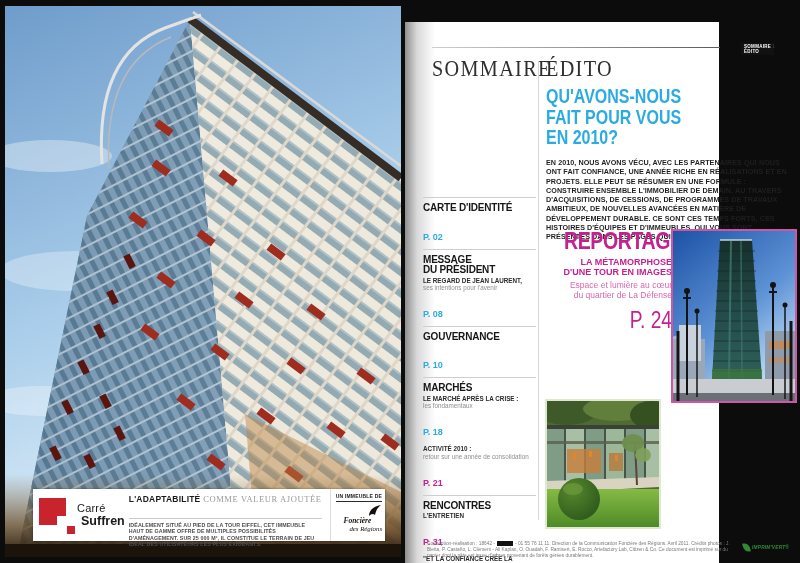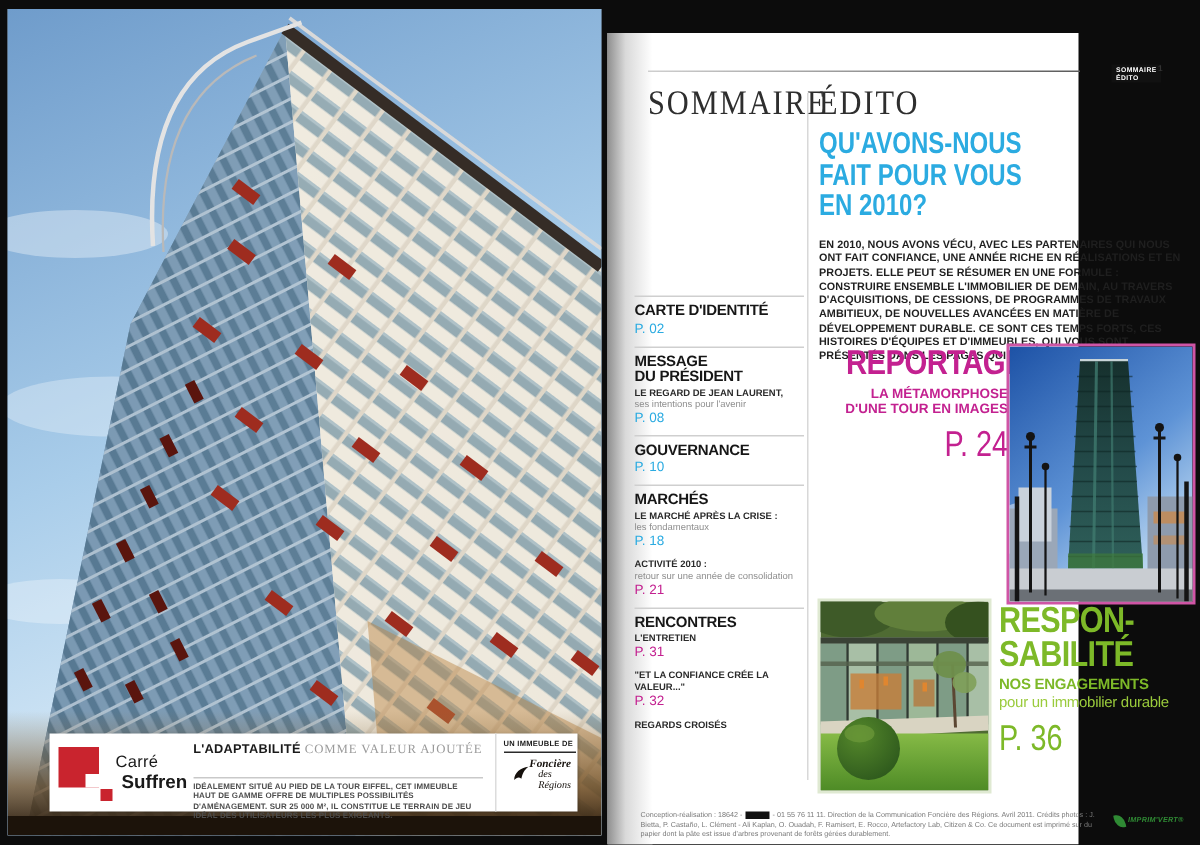--- a/index.html
+++ b/index.html
@@ -20,21 +20,21 @@
   .cs-text{margin-left:2px;line-height:1;color:#1a1a1a;}
   .cs-line1{font-size:11px;letter-spacing:.2px;}
   .cs-line2{font-size:12.5px;font-weight:bold;margin-left:4px;margin-top:1px;}
   .adapt{flex:1;padding:5px 8px 0 4px;}
   .adapt-title{font-size:8.5px;white-space:nowrap;border-bottom:1px solid #c9c9c9;padding-bottom:14px;}
   .adapt-title .b{font-weight:bold;color:#1a1a1a;letter-spacing:.2px;}
   .adapt-title .r{font-family:"Liberation Serif",serif;color:#9a9a9a;letter-spacing:.6px;}
   .adapt-body{margin-top:3px;font-size:5.3px;line-height:6.4px;color:#4d4d4d;font-weight:bold;letter-spacing:.1px;}
   .immeuble{width:72px;border-left:1px solid #dcdcdc;padding:4px 4px 0 5px;box-sizing:border-box;}
   .immeuble-label{font-size:5px;font-weight:bold;color:#1a1a1a;border-bottom:1px solid #2a2a2a;padding-bottom:2px;letter-spacing:.2px;white-space:nowrap;}
-  .fonciere{margin-top:3px;display:flex;align-items:center;}
+  .fonciere{margin-top:3px;display:flex;flex-direction:column;align-items:flex-end;}
   .fonciere svg{margin-left:6px;}
   .fonciere-name{font-family:"Liberation Serif",serif;font-style:italic;color:#15100c;font-size:7.5px;line-height:7.5px;font-weight:bold;}
   .fonciere-name .l2{font-size:6.8px;font-weight:normal;display:block;margin-left:6px;}
 
   
   .page-right{position:absolute;left:405px;top:22px;width:314px;height:551px;background:#ffffff;}
   .page-right::before{content:"";position:absolute;left:0;top:0;bottom:0;width:30px;background:linear-gradient(to right,#8f8f8f,#d9d9d9 40%,#ffffff);}
   .pr{position:absolute;}
 
   .top-rule{left:27px;top:25px;width:288px;height:1px;background:linear-gradient(to right,#cfcfcf,#5a5a5a);}
@@ -49,21 +49,21 @@
   .headline{left:141px;top:64px;font-size:20px;line-height:20.5px;font-weight:bold;color:#2babe1;transform:scaleX(.8);transform-origin:left top;white-space:pre-line;letter-spacing:0;}
   .edito-body{left:141px;top:136px;width:248px;font-size:7.2px;line-height:9.3px;font-weight:bold;color:#1f1f1f;text-align:left;letter-spacing:.05px;}
 
   
   .toc{left:18px;top:172px;width:113px;}
   .toc-entry{text-align:left;padding:3px 2px 4px 0;}
   .toc-entry.sep{border-top:1px solid #cfcfcf;margin-top:3px;padding-top:5px;}
   .toc-title{font-size:10px;line-height:10.5px;font-weight:bold;color:#161616;letter-spacing:-.2px;white-space:pre-line;}
   .toc-sub{font-size:6.3px;line-height:7.2px;font-weight:bold;color:#2a2a2a;margin-top:1px;white-space:pre-line;}
   .toc-desc{font-size:6.3px;line-height:7.2px;color:#8f8f8f;white-space:pre-line;}
-  .toc-page{font-size:9px;font-weight:normal;margin-top:0;}
+  .toc-page{font-size:9px;font-weight:bold;margin-top:18px;}
 
   
   .reportage{left:140px;top:206px;width:127px;text-align:right;}
   .rep-title{font-size:23px;font-weight:bold;letter-spacing:-.5px;transform:scaleX(.85);transform-origin:right top;white-space:nowrap;}
   .rep-sub{font-size:9px;line-height:10px;font-weight:bold;margin-top:2px;white-space:pre-line;}
   .rep-desc{font-size:8.5px;line-height:10px;margin-top:3px;white-space:pre-line;}
   .rep-page{font-size:24px;margin-top:6px;transform:scaleX(.8);transform-origin:right top;}
   .tower-photo{left:266px;top:207px;width:122px;height:170px;border:2px solid #cf55a5;box-sizing:content-box;}
 
   
@@ -260,20 +260,22 @@
         <div class="toc-sub">REGARDS CROISÉS</div>
 
       </div>
 
     </div>
 
     <div class="pr reportage">
       <div class="rep-title" style="color: rgb(195, 33, 144);">REPORTAGE</div>
       <div class="rep-sub" style="color: rgb(195, 33, 144);">LA MÉTAMORPHOSE
 D'UNE TOUR EN IMAGES</div>
+      <div class="rep-desc" style="color: rgb(216, 104, 174);">Espace et lumière au cœur
+du quartier de La Défense</div>
       <div class="rep-page" style="color: rgb(195, 33, 144);">P. 24</div>
     </div>
 
     <div class="pr tower-photo">
       <svg width="122" height="170" viewBox="0 0 122 170">
         <defs>
           <linearGradient id="tsky" x1="0" y1="0" x2="0.6" y2="1">
             <stop offset="0" stop-color="#1d52a6"></stop>
               <stop offset="0.6" stop-color="#5e93d6"></stop>
               <stop offset="1" stop-color="#c3ddf3"></stop>
@@ -377,27 +379,20 @@
         <polygon points="0,80 112,76 112,86 0,92" fill="#d9d4c2"></polygon>
         <rect x="0" y="88" width="112" height="38" fill="url(#grass)"></rect>
         <circle cx="32" cy="98" r="21" fill="url(#bush)"></circle>
         <ellipse cx="26" cy="88" rx="10" ry="6" fill="#6d9a3a" opacity=".7"></ellipse>
         <line x1="90" y1="84" x2="88" y2="42" stroke="#5b4632" stroke-width="2"></line>
         <ellipse cx="86" cy="42" rx="11" ry="9" fill="#6f8f4c" opacity=".95"></ellipse>
         <ellipse cx="96" cy="54" rx="8" ry="7" fill="#7fa059" opacity=".9"></ellipse>
       </svg>
     </div>
 
-    <div class="pr respons">
-      <div class="resp-title" style="color: rgb(125, 185, 40);">RESPON-
-SABILITÉ</div>
-      <div class="resp-sub" style="color: rgb(125, 185, 40);">NOS ENGAGEMENTS</div>
-      <div class="resp-desc" style="color: rgb(154, 203, 60);">pour un immobilier durable</div>
-      <div class="resp-page" style="color: rgb(125, 185, 40);">P. 36</div>
-    </div>
 
     <div class="pr credits">
       <span>Conception-réalisation : 18642 -</span><span class="blackbox"></span><span>- 01 55 76 11 11. Direction de la Communication Foncière des Régions. Avril 2011. Crédits photos : J. Bietta, P. Castaño, L. Clément - Ali Kaplan,</span>
       <span>O. Ouadah, F. Ramisert, E. Rocco, Artefactory Lab, Citizen &amp; Co. Ce document est imprimé sur du papier dont la pâte est issue d'arbres provenant de forêts gérées durablement.</span>
     </div>
     <div class="pr imprim">
       <span class="imprim-leaf"></span>
       <span class="imprim-text">IMPRIM'VERT®</span>
     </div>
 

